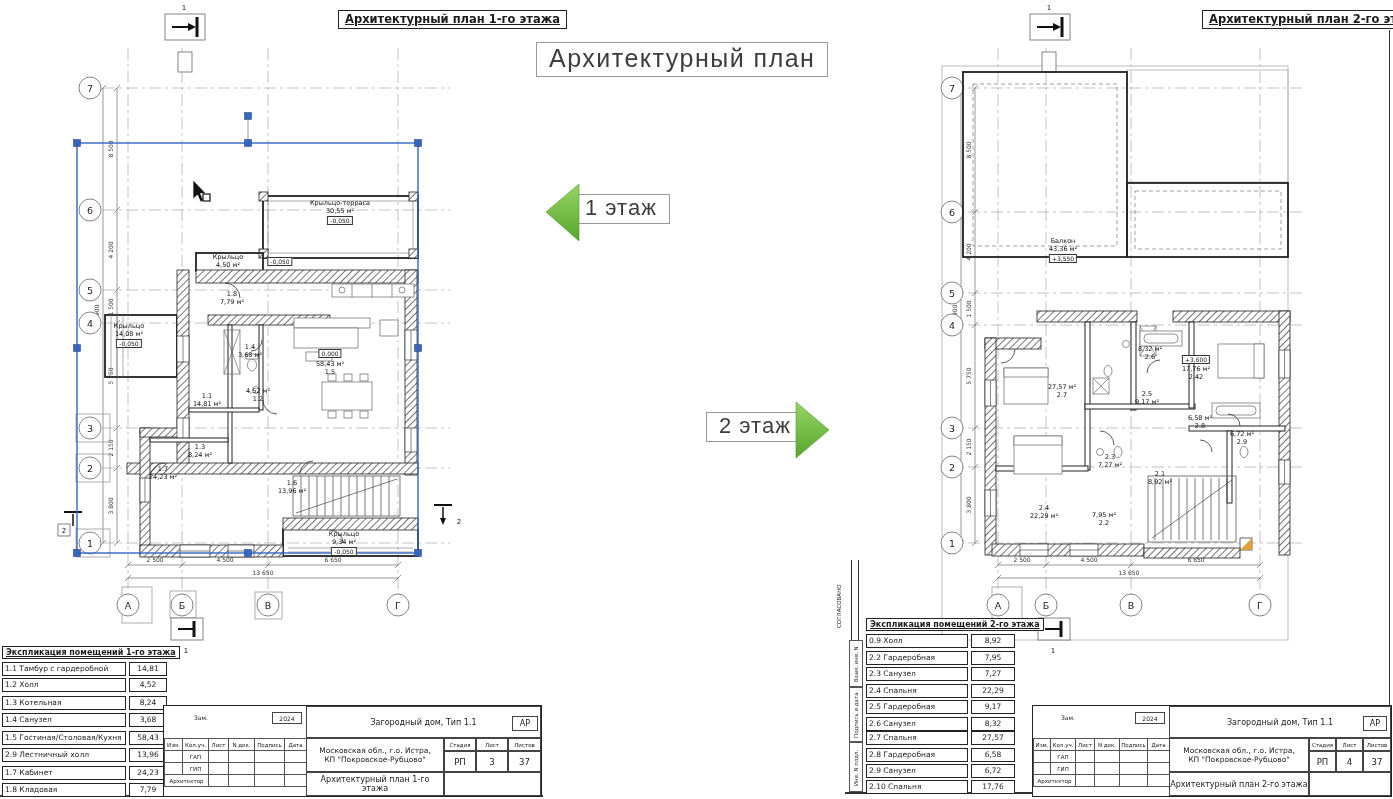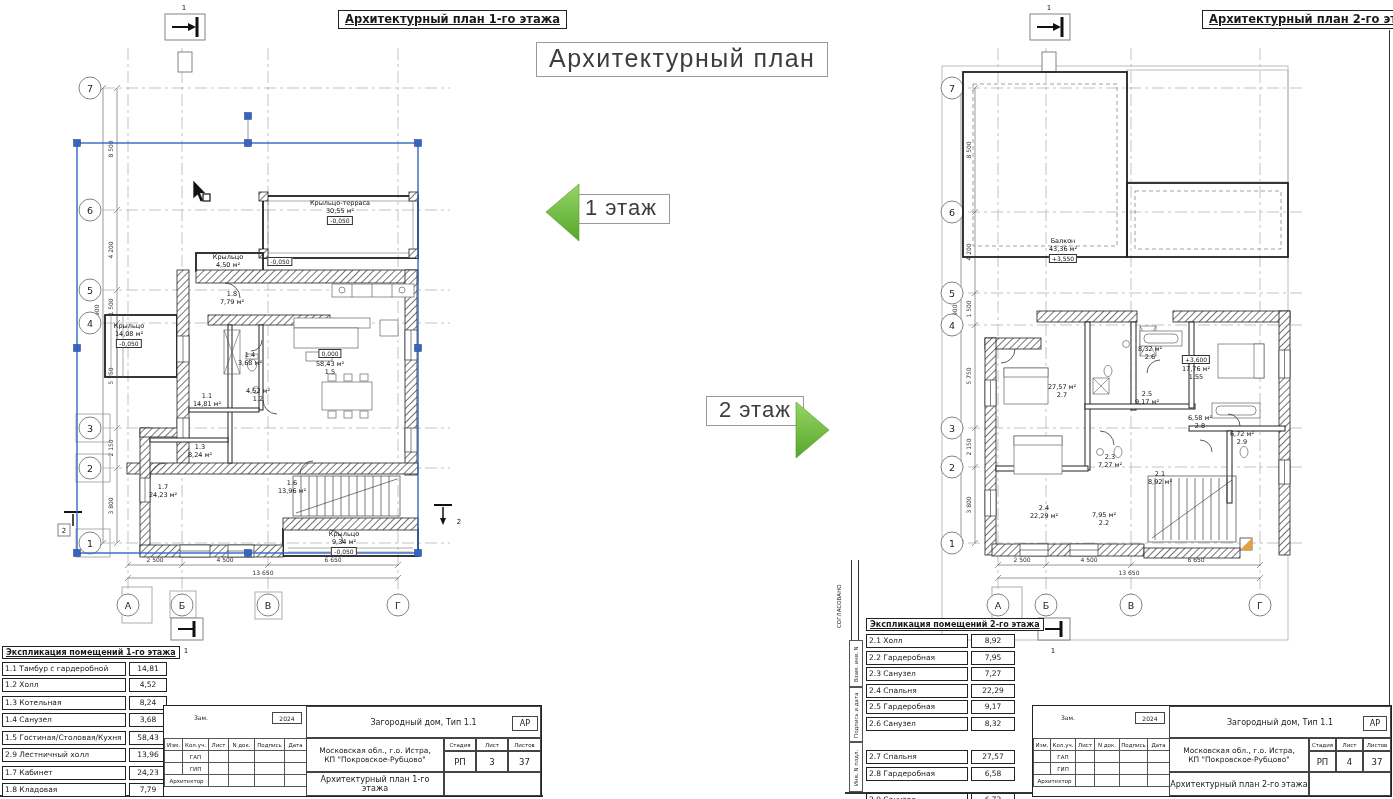--- a/index.html
+++ b/index.html
@@ -263,42 +263,42 @@
 <div class="room" style="left:228px;top:254px">
     <div>Крыльцо</div>
     <div>4,50 м²</div>
   </div>
 <span class="lvl lvlabs" style="left:280px;top:257px">-0,050</span>
 <div class="room" style="left:232px;top:291px">
     <div>1.8</div>
     <div>7,79 м²</div>
   </div>
 <div class="room" style="left:129px;top:323px"><div>Крыльцо</div><div>14,08 м²</div><span class="lvl">-0,050</span></div>
-<div class="room" style="left:250px;top:352px">
+<div class="room" style="left:250px;top:344px">
     <div>1.4</div>
     <div>3,68 м²</div>
   </div>
 <span class="lvl lvlabs" style="left:330px;top:349px">0,000</span>
 <div class="room" style="left:330px;top:361px">
     <div>58,43 м²</div>
     <div>1.5</div>
   </div>
 <div class="room" style="left:207px;top:393px">
     <div>1.1</div>
     <div>14,81 м²</div>
   </div>
 <div class="room" style="left:258px;top:388px">
     <div>4,52 м²</div>
     <div>1.2</div>
   </div>
 <div class="room" style="left:200px;top:444px">
     <div>1.3</div>
     <div>8,24 м²</div>
   </div>
-<div class="room" style="left:163px;top:484px">
+<div class="room" style="left:163px;top:466px">
     <div>1.7</div>
     <div>24,23 м²</div>
   </div>
 <div class="room" style="left:292px;top:480px">
     <div>1.6</div>
     <div>13,96 м²</div>
   </div>
 <div class="room" style="left:344px;top:531px"><div>Крыльцо</div><div>9,34 м²</div><span class="lvl">-0,050</span></div>
 
 <div class="expl" style="left:2px;top:646px;width:172px">
@@ -406,21 +406,21 @@
   <div class="sc" style="left:344px;top:32px;width:33px;height:13px;font-size:5.5px">Листов</div>
   <div class="sc" style="left:280px;top:45px;width:32px;height:21px;font-size:8.5px">РП</div>
   <div class="sc" style="left:312px;top:45px;width:32px;height:21px;font-size:8.5px">3</div>
   <div class="sc" style="left:344px;top:45px;width:33px;height:21px;font-size:8.5px">37</div>
   <div class="sc" style="left:280px;top:66px;width:97px;height:24px"></div>
 </div>
 <div class="frameline" style="left:0;top:795px;width:543px;height:2px"></div>
 
 <div class="bigtitle" style="left:536px;top:42px">Архитектурный план</div>
 <div class="floorlbl" style="left:572px;top:194px">1 этаж</div>
-<div class="floorlbl" style="left:706px;top:396px">2 этаж</div>
+<div class="floorlbl" style="left:706px;top:412px">2 этаж</div>
 
 <svg class="z10" width="1393" height="799" viewBox="0 0 1393 799" style="pointer-events:none">
   <polygon points="579,184 579,241 546,212" fill="url(#garrow)" stroke="#4f9a28" stroke-width="0.6"></polygon>
   <polygon points="796,402 796,458 829,430" fill="url(#garrow)" stroke="#4f9a28" stroke-width="0.6"></polygon>
   <g>
     <polygon points="193,180 193,199 197.5,195 200.5,202 203.5,200.5 200.5,193.5 206,193.5" fill="#111" stroke="#fff" stroke-width="0.7"></polygon>
     <rect x="203" y="194" width="7" height="7" fill="#fff" stroke="#111" stroke-width="1.2"></rect>
   </g>
 </svg>
 
@@ -577,21 +577,21 @@
     <div>27,57 м²</div>
     <div>2.7</div>
   </div>
 <div class="room" style="left:1150px;top:346px">
     <div>8,32 м²</div>
     <div>2.6</div>
   </div>
 <span class="lvl lvlabs" style="left:1196px;top:355px">+3,600</span>
 <div class="room" style="left:1196px;top:366px">
     <div>17,76 м²</div>
-    <div>1.55</div>
+    <div>2.42</div>
   </div>
 <div class="room" style="left:1147px;top:391px">
     <div>2.5</div>
     <div>9,17 м²</div>
   </div>
 <div class="room" style="left:1200px;top:415px">
     <div>6,58 м²</div>
     <div>2.8</div>
   </div>
 <div class="room" style="left:1242px;top:431px">
@@ -628,21 +628,21 @@
   </div>
 <div class="vbox" style="left:849px;top:742px;width:14px;height:50px">
     <div class="vtxt" style="left:3px;top:2px;height:46px">Инв. N подл.</div>
   </div>
 
 <div class="expl" style="left:866px;top:618px;width:170px">
   <div class="t">Экспликация помещений 2-го этажа</div>
   <div>
 
       <div class="r" style="margin-bottom:2.6px">
-        <div class="n" style="width:96px">2.1 Холл</div>
+        <div class="n" style="width:96px">0.9 Холл</div>
         <div class="v" style="width:42px">8,92</div>
       </div>
 
       <div class="r" style="margin-bottom:2.6px">
         <div class="n" style="width:96px">2.2 Гардеробная</div>
         <div class="v" style="width:42px">7,95</div>
       </div>
 
       <div class="r" style="margin-bottom:2.6px">
         <div class="n" style="width:96px">2.3 Санузел</div>
@@ -652,31 +652,31 @@
       <div class="r" style="margin-bottom:2.6px">
         <div class="n" style="width:96px">2.4 Спальня</div>
         <div class="v" style="width:42px">22,29</div>
       </div>
 
       <div class="r" style="margin-bottom:2.6px">
         <div class="n" style="width:96px">2.5 Гардеробная</div>
         <div class="v" style="width:42px">9,17</div>
       </div>
 
-      <div class="r" style="margin-bottom:19px">
+      <div class="r" style="margin-bottom:0">
         <div class="n" style="width:96px">2.6 Санузел</div>
         <div class="v" style="width:42px">8,32</div>
       </div>
 
       <div class="r" style="margin-bottom:2.6px">
         <div class="n" style="width:96px">2.7 Спальня</div>
         <div class="v" style="width:42px">27,57</div>
       </div>
 
-      <div class="r" style="margin-bottom:12px">
+      <div class="r" style="margin-bottom:2px">
         <div class="n" style="width:96px">2.8 Гардеробная</div>
         <div class="v" style="width:42px">6,58</div>
       </div>
 
       <div class="r" style="margin-bottom:2.6px">
         <div class="n" style="width:96px">2.9 Санузел</div>
         <div class="v" style="width:42px">6,72</div>
       </div>
 
       <div class="r" style="margin-bottom:2.6px">

